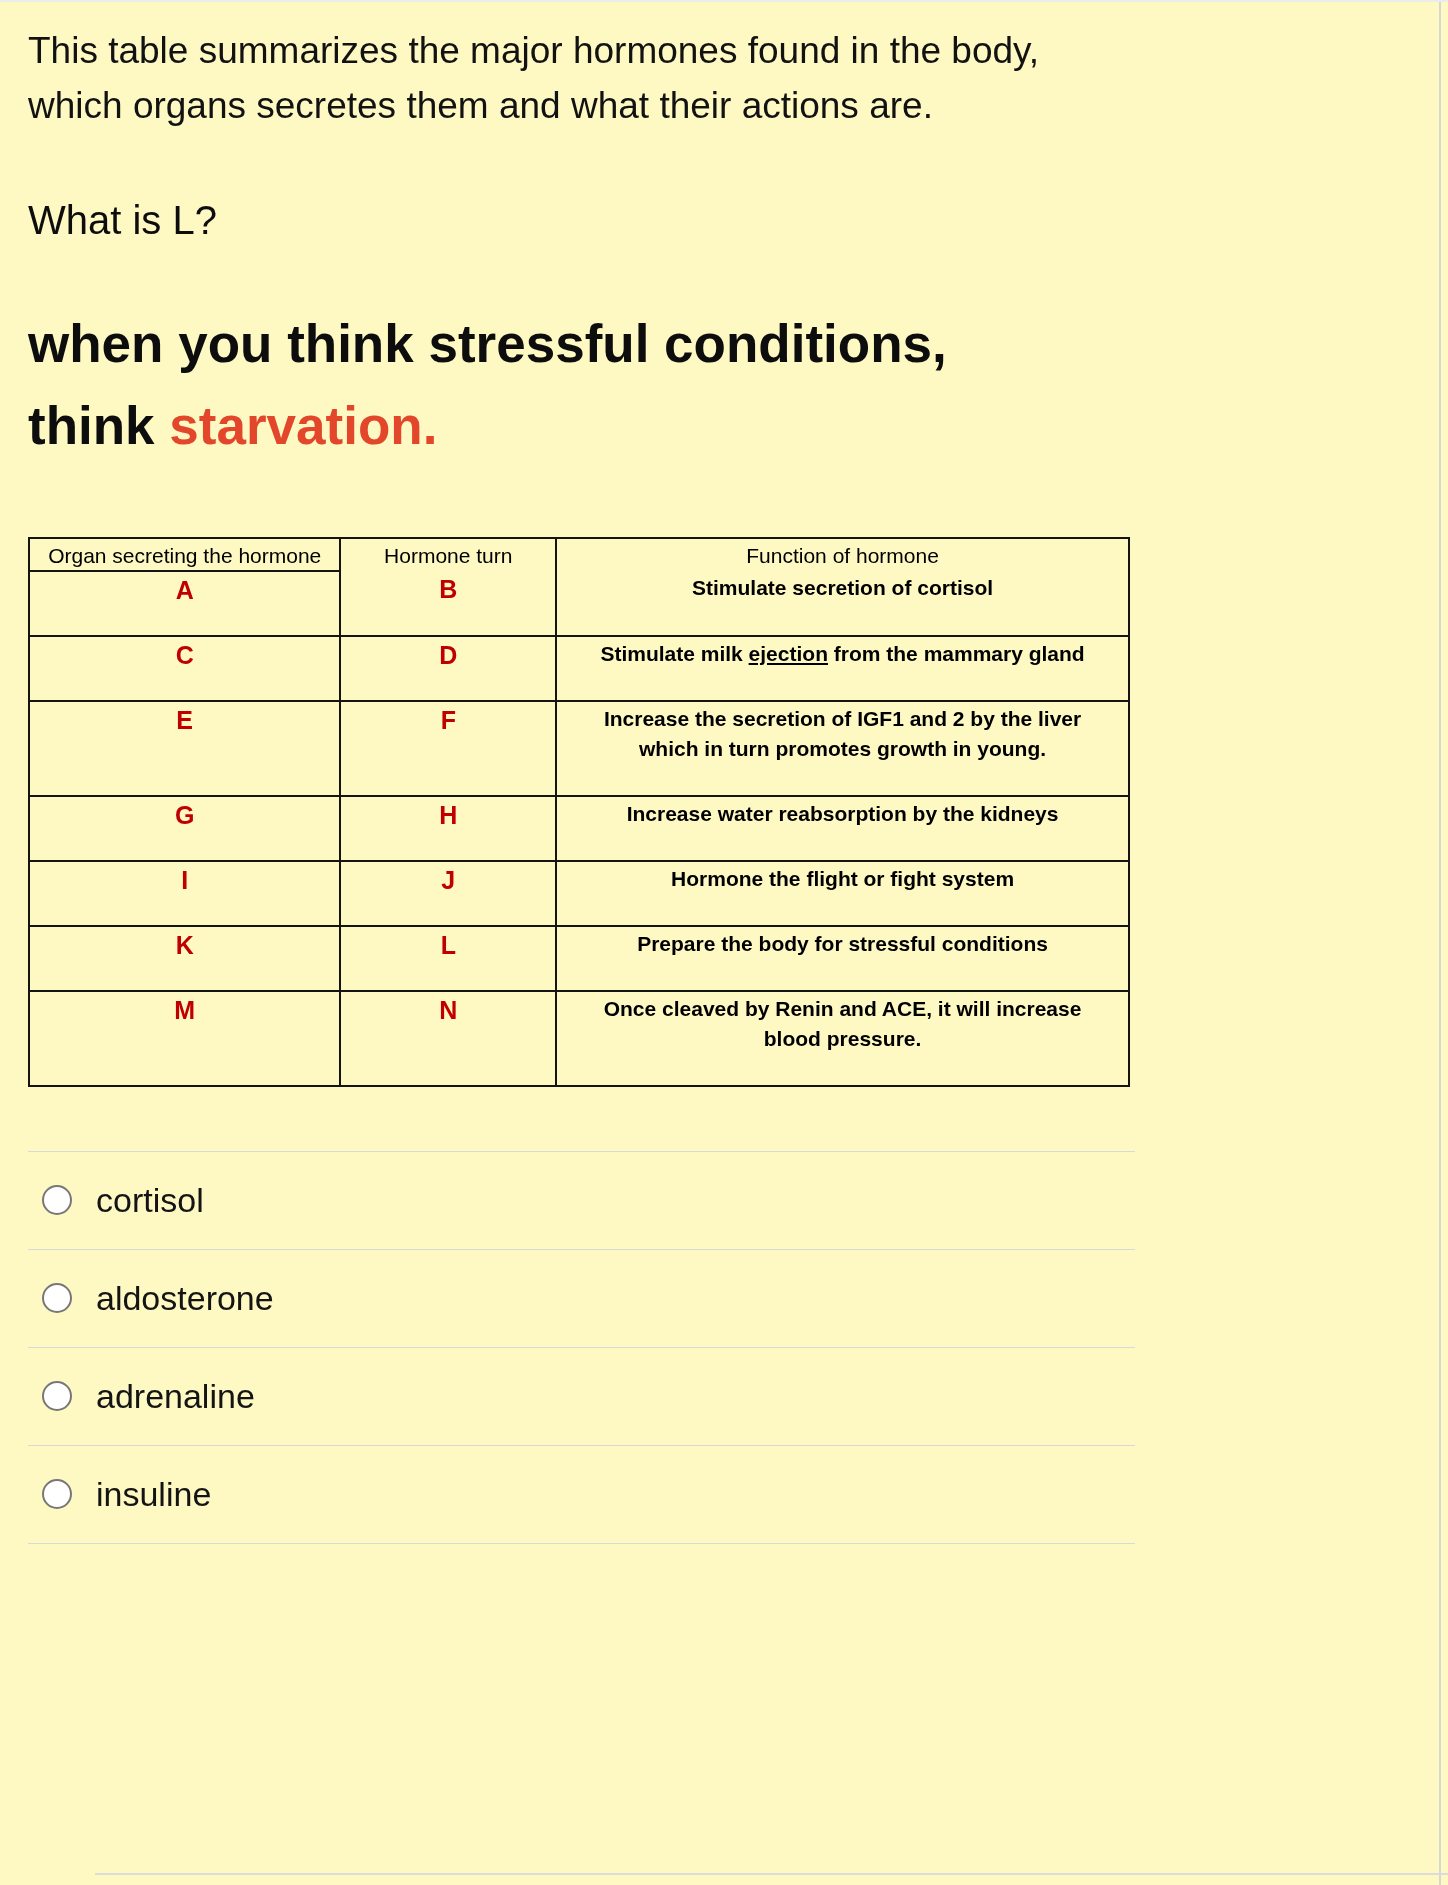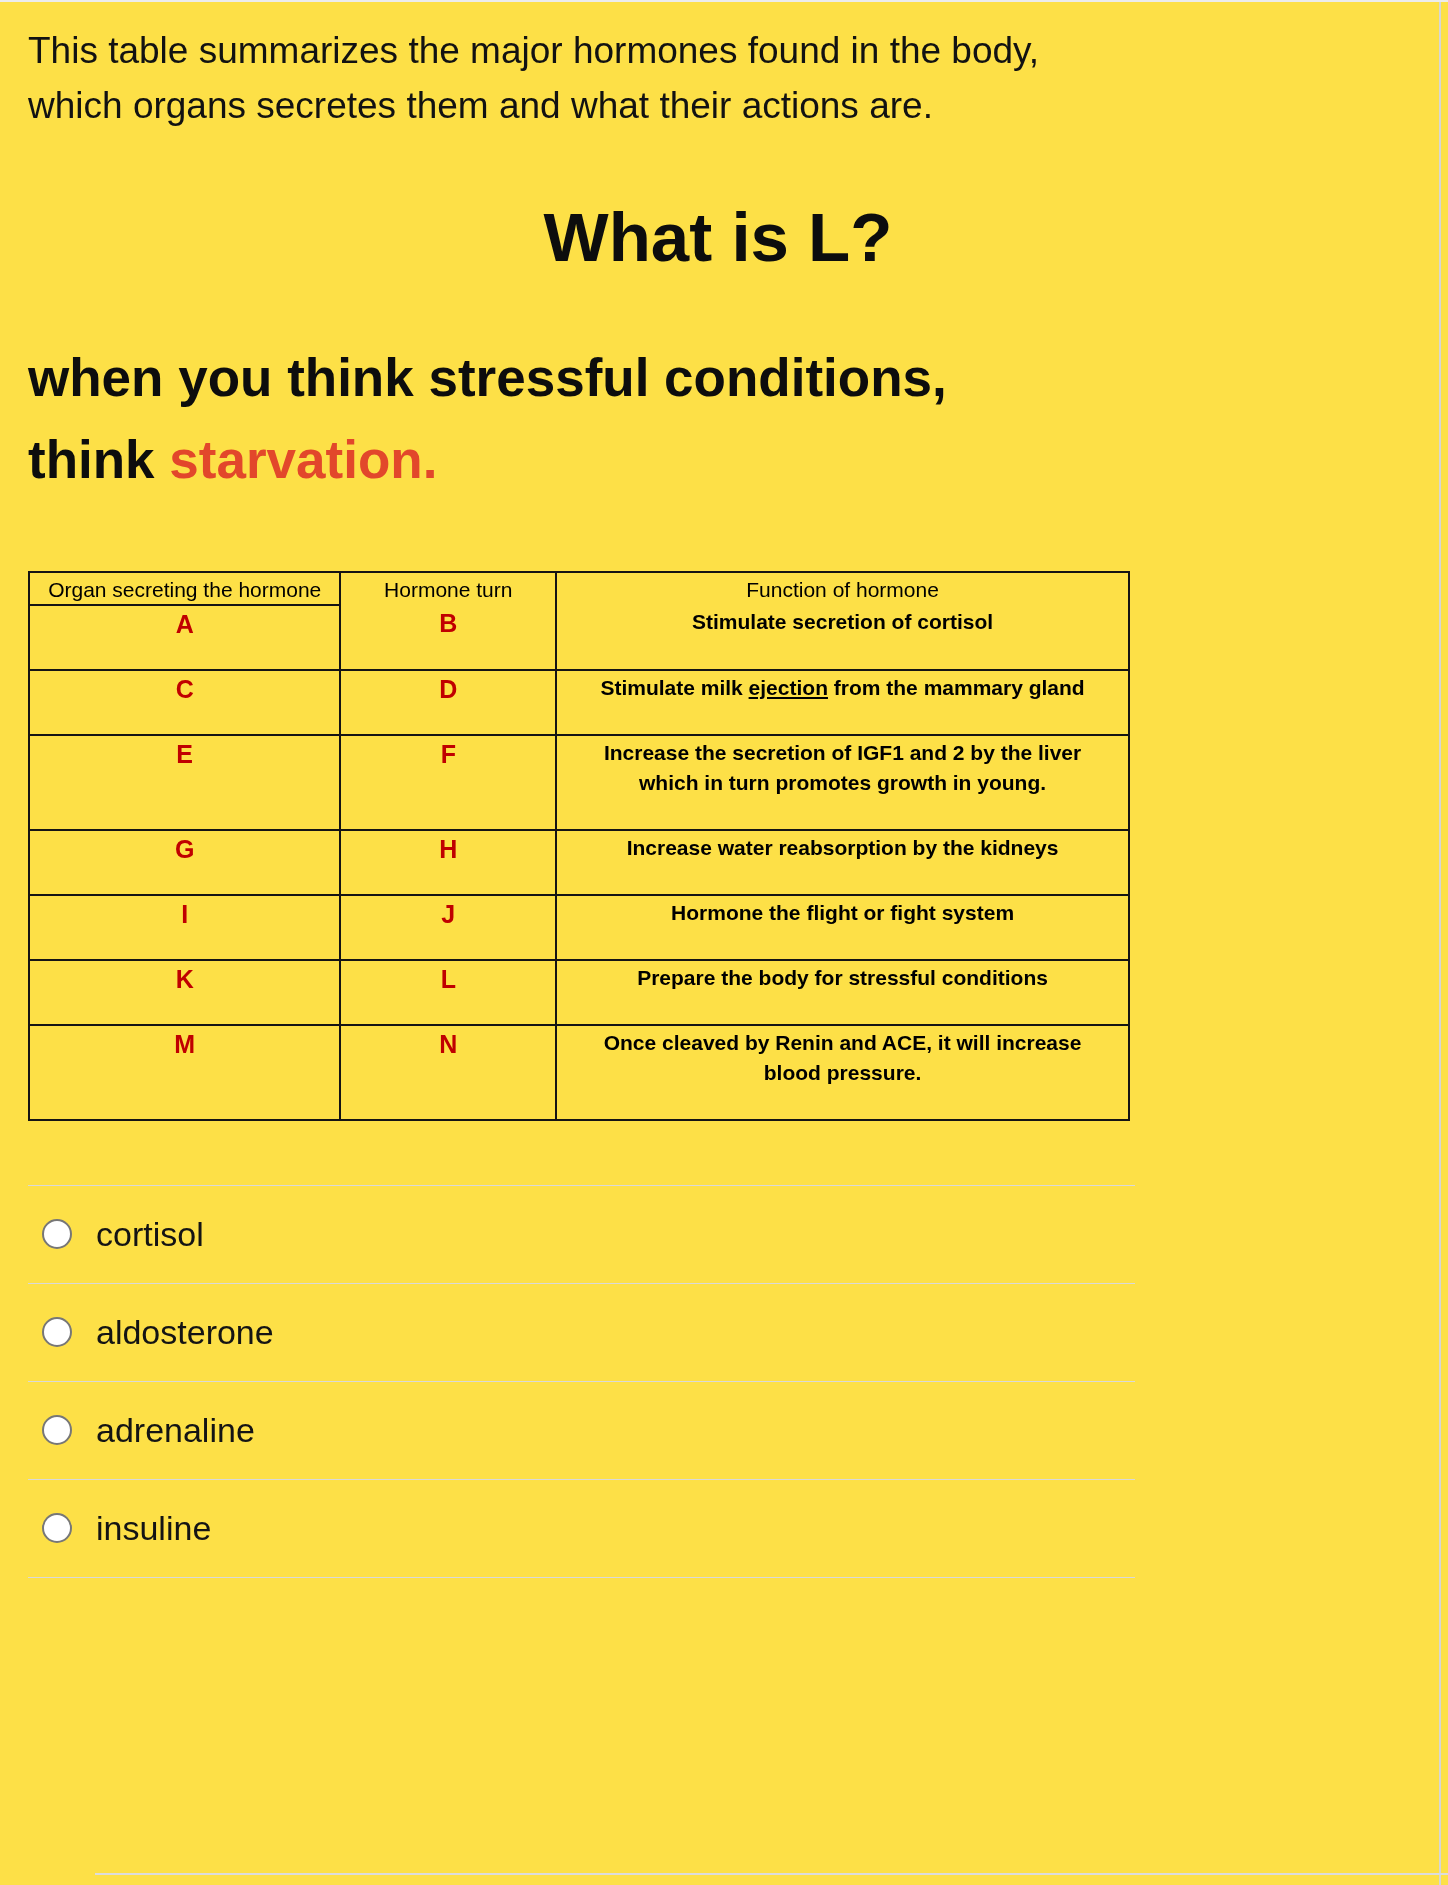--- a/index.html
+++ b/index.html
@@ -3,21 +3,21 @@
 <meta charset="utf-8">
 <style>
   * { box-sizing: border-box; }
   html, body { margin: 0; padding: 0; background: #ffffff; }
   body { font-family: "Liberation Sans", sans-serif; color: #111; }
 
   .page {
     position: relative;
     width: 1448px;
     height: 1885px;
-    background: #fde047;
+    background: #fef9c3;
     border-top: 2px solid #ececec;
     overflow: hidden;
   }
   .right-edge {
     position: absolute;
     top: 0; right: 7px;
     width: 2px; height: 100%;
     background: #d6d6d6;
   }
   .bottom-line {
@@ -31,25 +31,24 @@
 
   .intro {
     max-width: 1110px;
     font-size: 37px;
     line-height: 1.48;
     color: #121212;
     margin: 6px 0 0 0;
   }
 
   .question {
-    font-size: 69px;
-    font-weight: 700;
+    font-size: 40px;
+    font-weight: 400;
     color: #0d0d0d;
     margin: 64px 0 0 0;
-    text-align: center;
   }
 
   .hint {
     font-size: 53px;
     font-weight: 700;
     line-height: 1.55;
     color: #0d0d0d;
     margin: 60px 0 0 0;
   }
   .hint .hl { color: #e2472b; }

